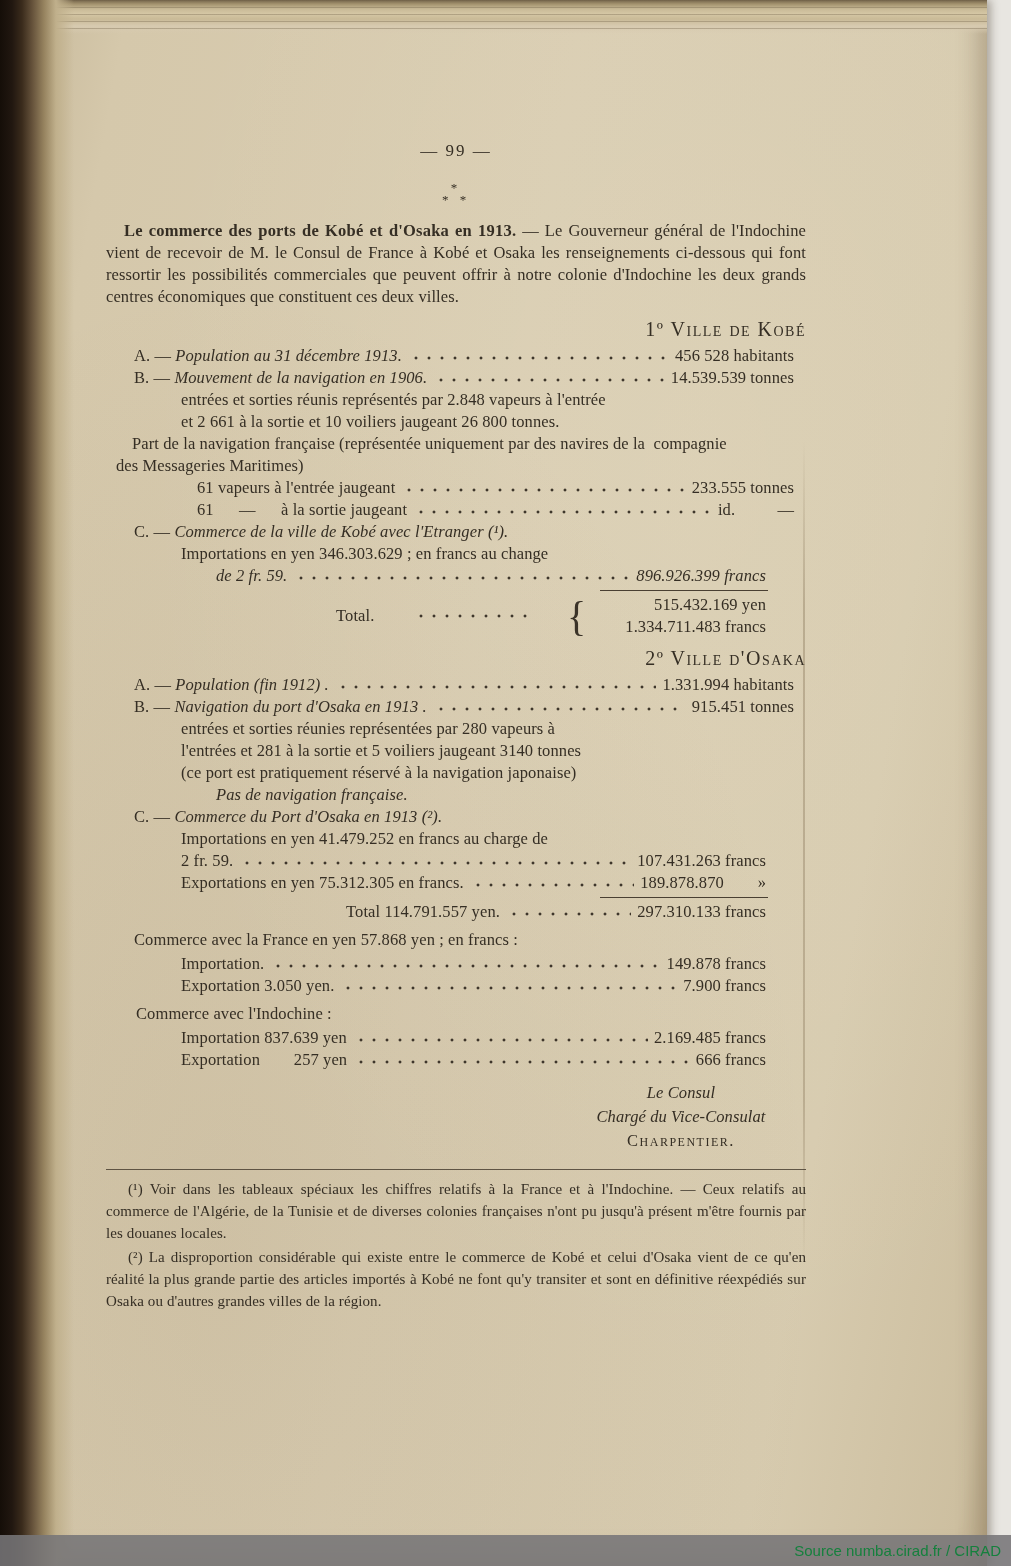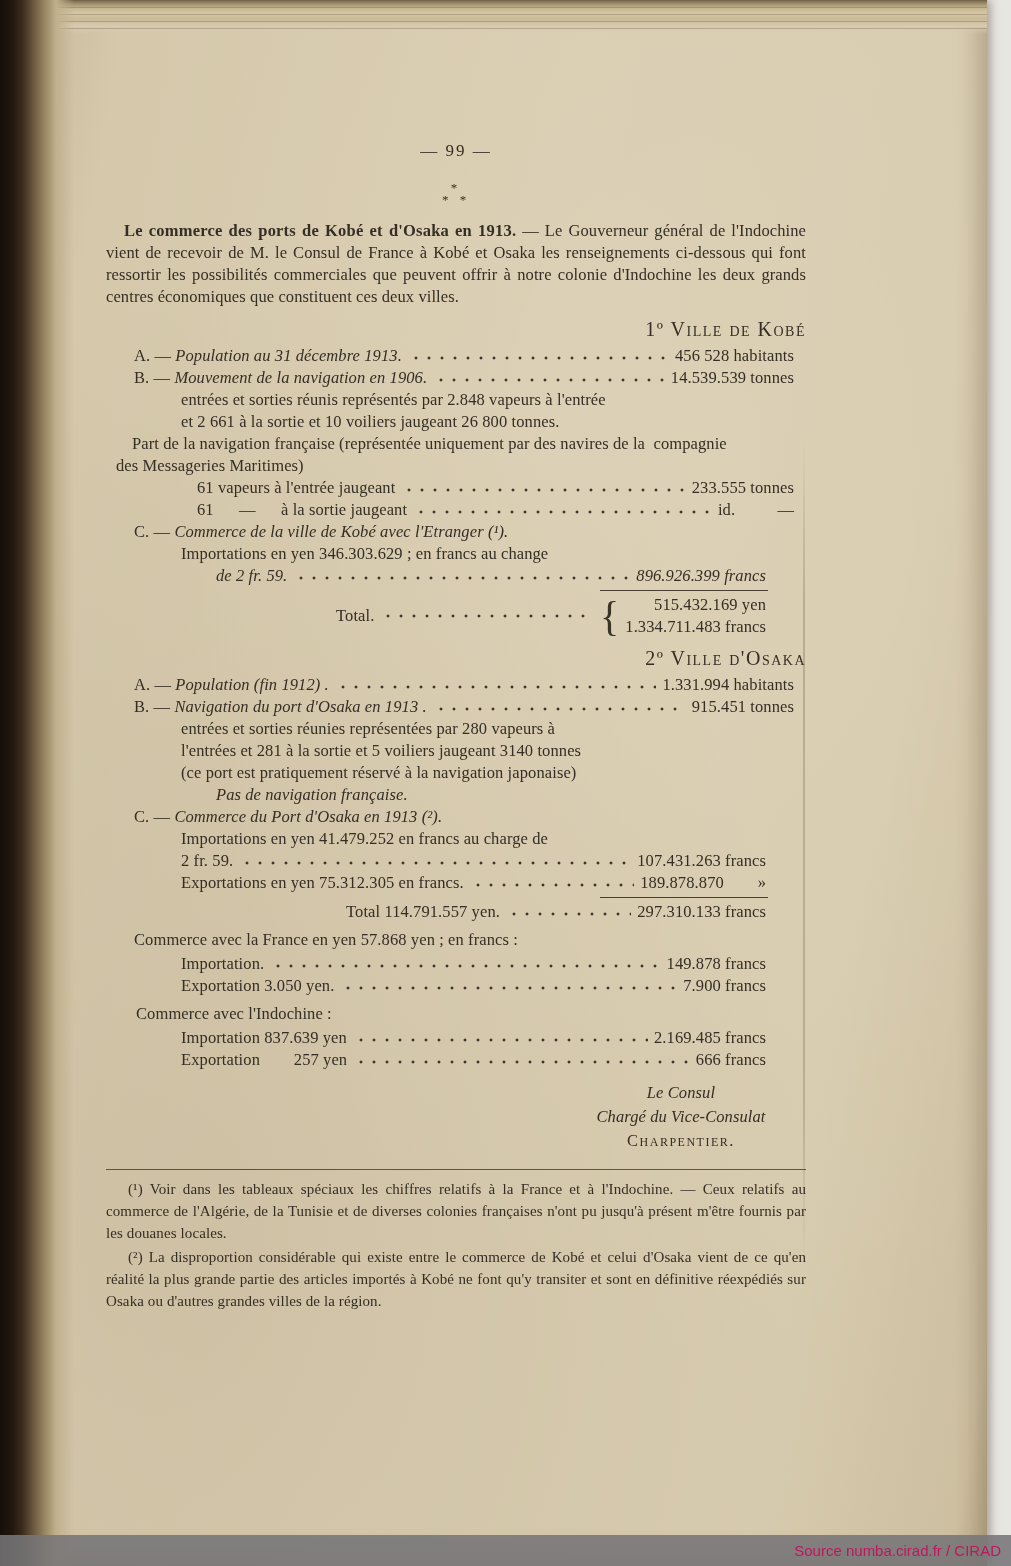--- a/index.html
+++ b/index.html
@@ -57,37 +57,37 @@
     background-size:13px 9px;background-repeat:repeat-x;
   }
   .ind1{padding-left:28px;}
   .ind2{padding-left:75px;}
   .ind3{padding-left:110px;font-style:italic;}
   .r-wide{padding-right:12px;}
   .r-francs{padding-right:40px;}
   .cont{white-space:pre;}
   .para{margin:2px 0;}
   .rule-r{border-top:1.5px solid #493f32;width:168px;margin:3px 38px 3px auto;}
-  .total-row{display:flex;align-items:center;padding-left:230px;padding-right:40px;margin:2px 0 4px 0;}
+  .total-row{display:flex;align-items:center;padding-left:230px;padding-right:40px;margin:2px 0 4px 0;gap:33px;}
   .total-row .leader{align-self:center;margin-bottom:0;}
   .brace{font-size:40px;font-weight:400;line-height:40px;transform:scaleY(1.05);margin-right:6px;color:#3b3328;}
   .total-vals{text-align:right;}
   .total-vals div{line-height:22px;white-space:pre;}
   .sig{margin:10px 0 4px 410px;width:330px;text-align:center;line-height:24px;}
   .sig .sc{font-variant:small-caps;letter-spacing:1.5px;font-style:normal;}
   .foot-rule{border-top:1.5px solid rgba(65,55,42,.8);margin:16px 0 8px 0;}
   .footnote{font-size:15px;line-height:22px;text-align:justify;text-indent:22px;margin:0 0 2px 0;}
   .gap-sm{height:4px;}
   
   .source-bar{
     position:absolute;left:0;right:0;bottom:0;height:31px;
     background:rgba(118,117,119,.88);
     display:flex;align-items:center;justify-content:flex-end;
     padding-right:10px;box-sizing:border-box;
-    font-family:"Liberation Sans", sans-serif;font-size:15px;color:#be185d;
+    font-family:"Liberation Sans", sans-serif;font-size:15px;color:#15803d;
   }
 </style>
 </head>
 <body>
 
 <div class="scan">
   <div class="paper">
     <div class="top-edge"></div>
     <div class="fold"></div>
 

